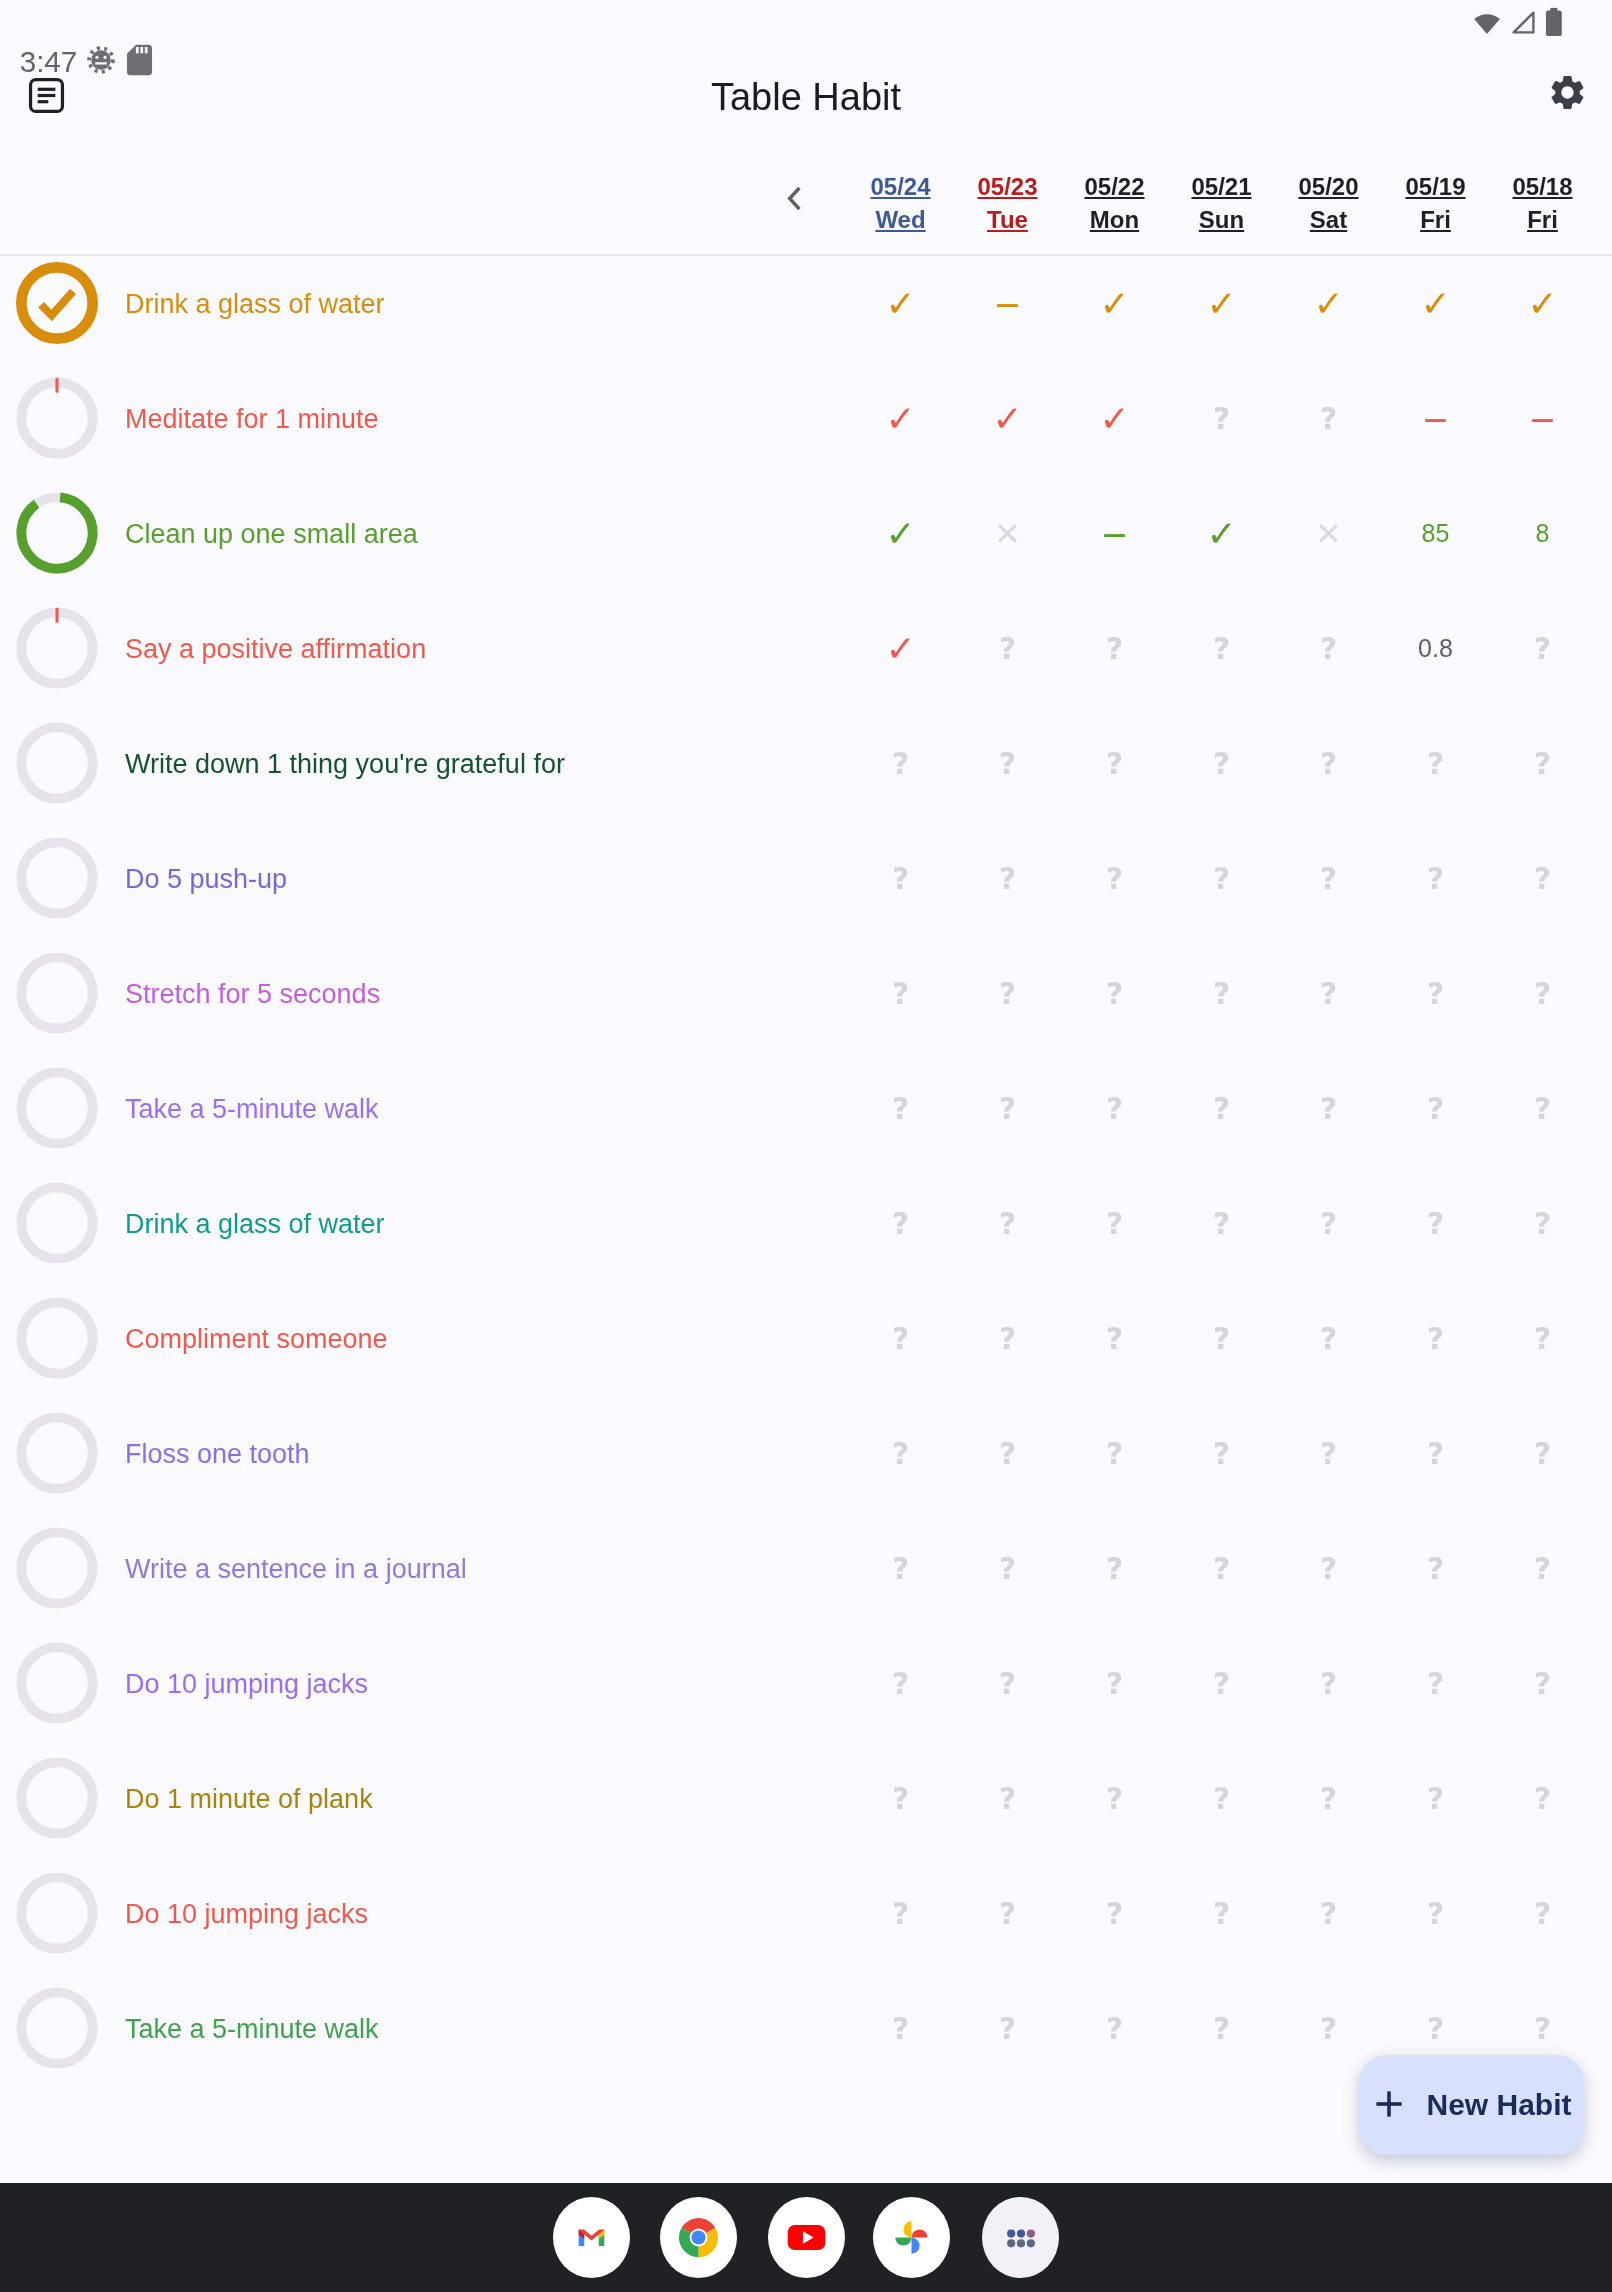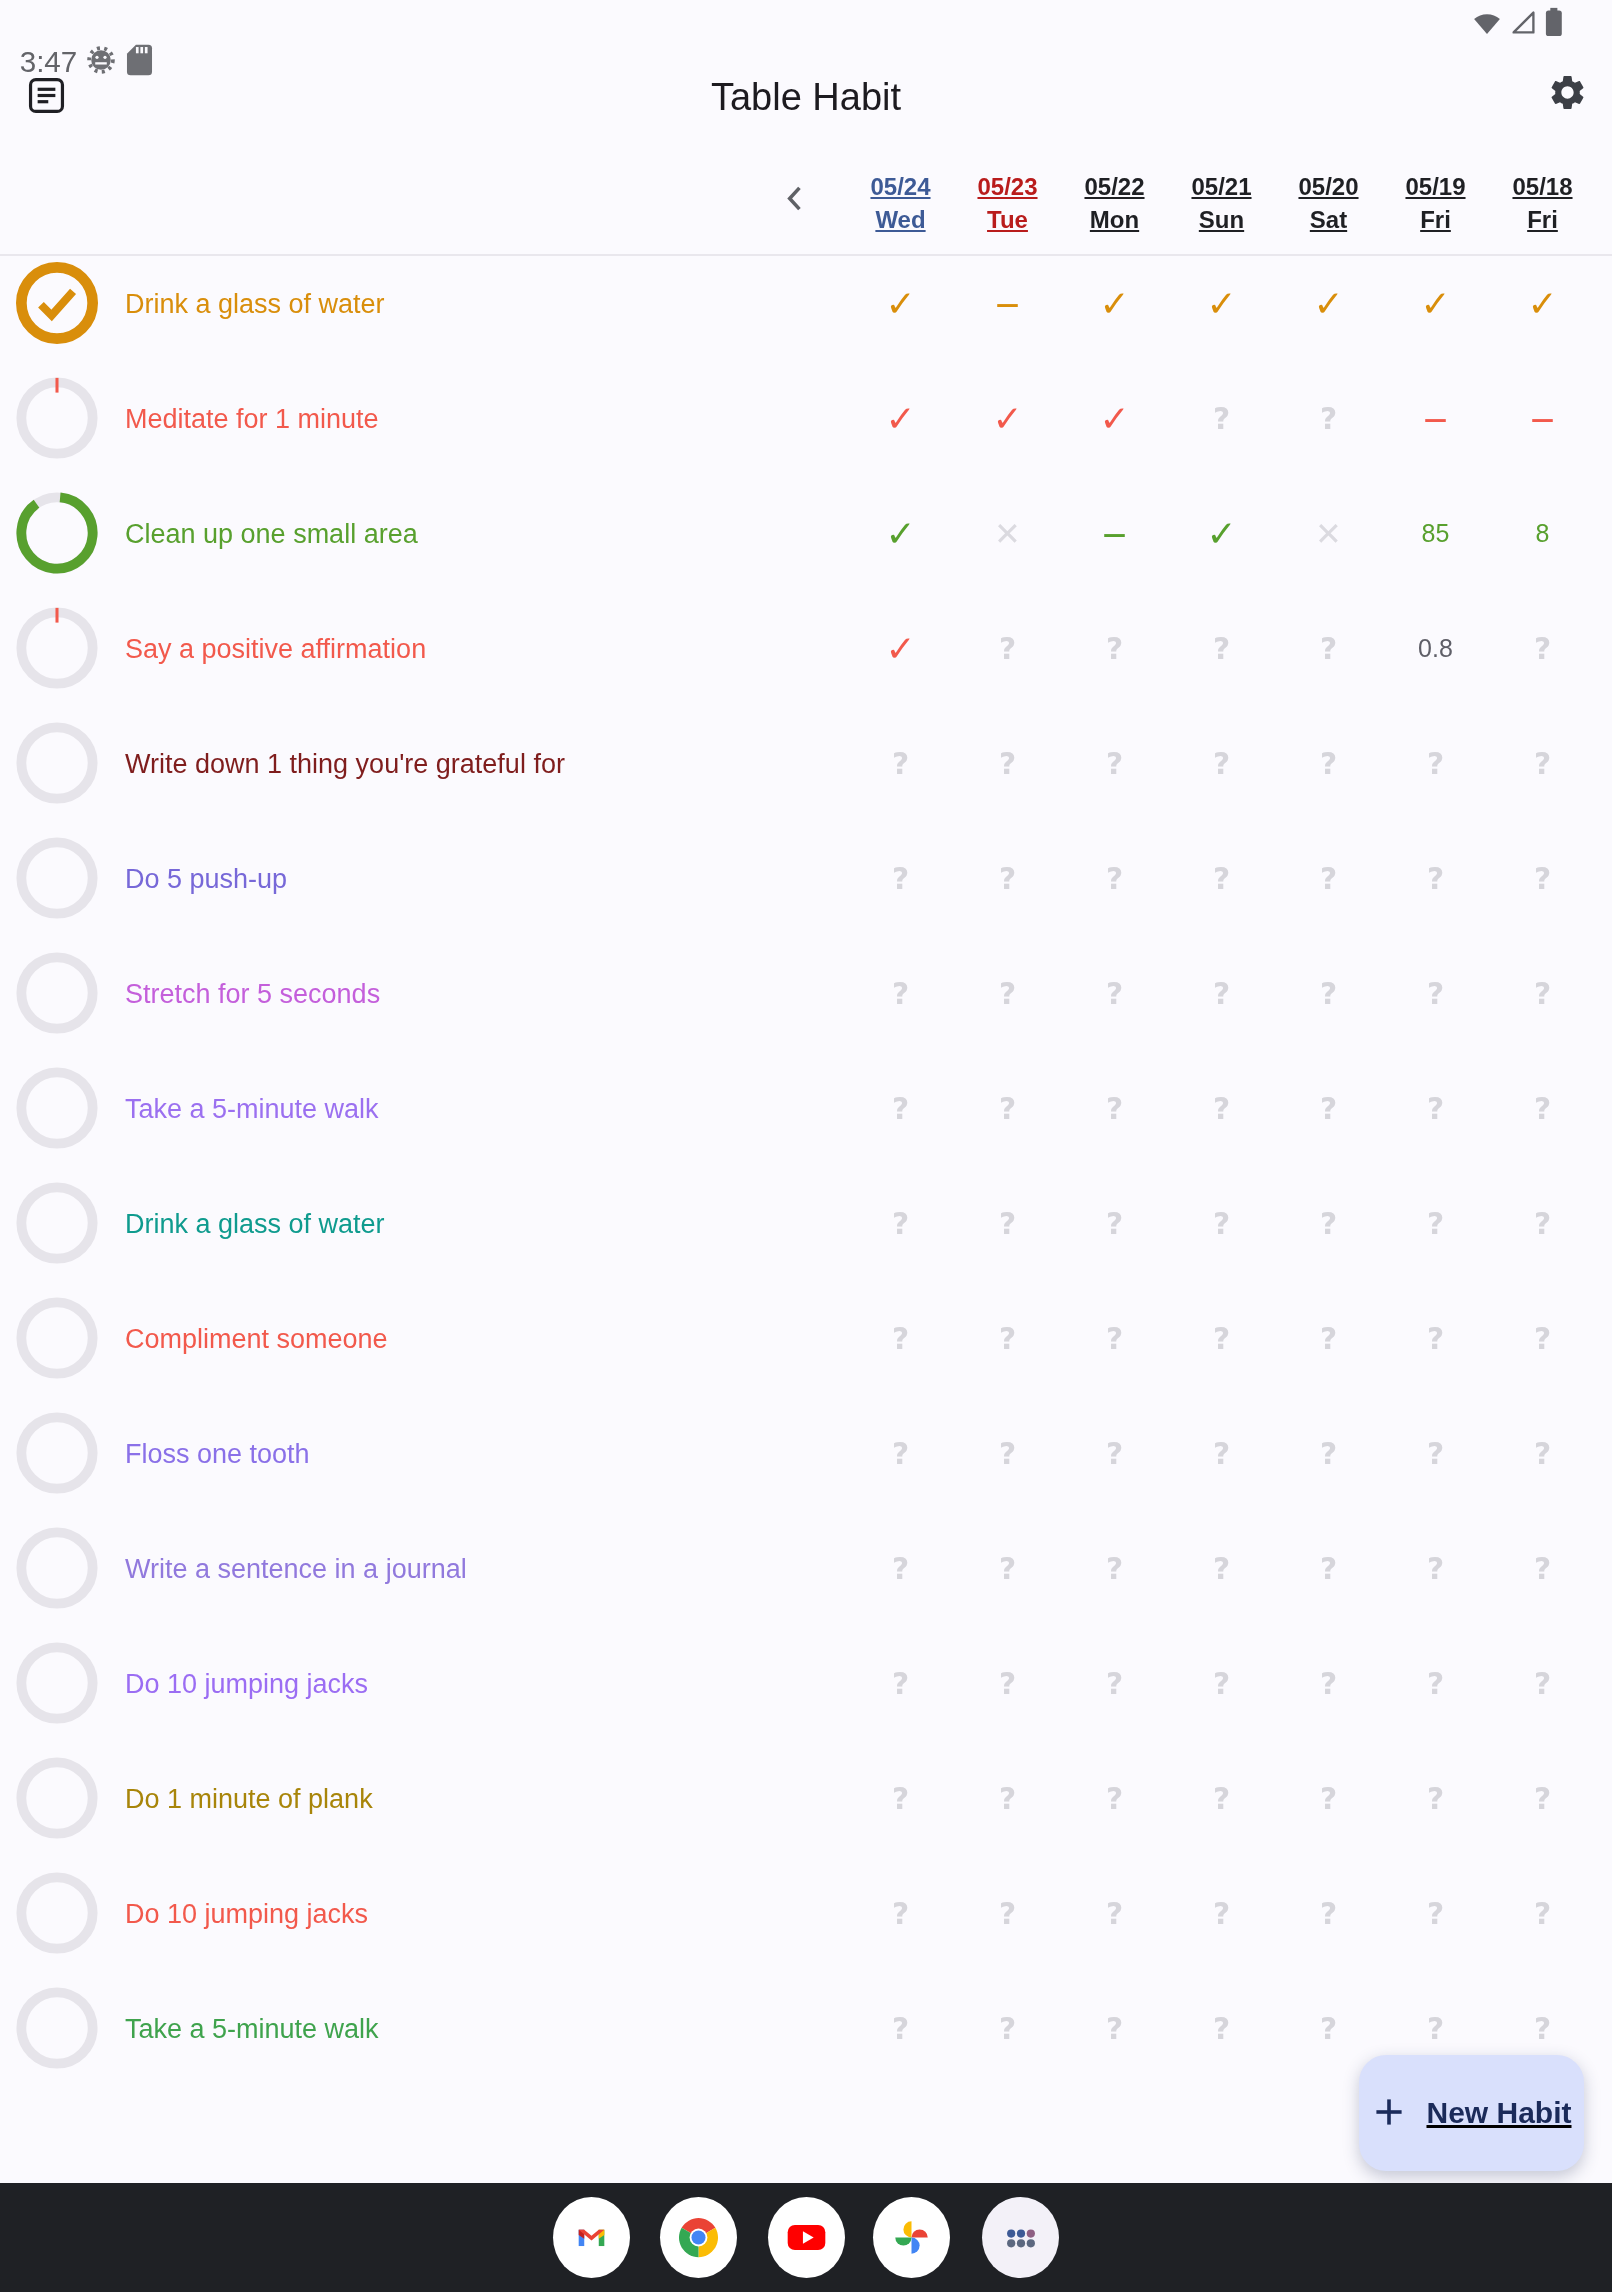--- a/index.html
+++ b/index.html
@@ -36,23 +36,23 @@
   .cells{position:absolute;left:847px;top:0;width:752px;height:100%;display:flex;}
   .cell{width:107px;height:100%;display:flex;align-items:center;justify-content:center;
         font-family:"DejaVu Sans",sans-serif;cursor:pointer;}
   .c-check{font-size:36px;font-weight:500;}
   .c-dash{font-size:23px;font-weight:700;}
   .c-x{font-size:32px;font-weight:400;}
   .c-q{font-size:29.6px;font-weight:700;}
   .c-num{font-size:25px;font-weight:500;font-family:"Liberation Sans",sans-serif;}
 
   
-  .fab{position:absolute;left:1359px;top:2055px;width:225px;height:116px;border:none;
+  .fab{position:absolute;left:1359px;top:2055px;width:225px;height:100px;border:none;
        border-radius:27px;background:#D9E0FC;display:flex;align-items:center;justify-content:center;
-       gap:19px;box-shadow:0 5.4px 16px rgba(40,50,90,.25);cursor:pointer;z-index:5;text-decoration:underline;}
+       gap:19px;box-shadow:0 5.4px 16px rgba(40,50,90,.25);cursor:pointer;z-index:5;}
   .fab-label{font-size:30px;font-weight:700;color:#1B2B5A;font-family:"Liberation Sans",sans-serif;}
 
   
   .dock{position:absolute;left:0;right:0;top:2183px;height:110px;background:#1F2125;z-index:6;}
   .dock-icon{position:absolute;top:14.3px;width:77px;height:81px;border-radius:50%;
              background:#fff;display:flex;align-items:center;justify-content:center;cursor:pointer;}
 </style>
 </head>
 <body>
 
@@ -223,21 +223,21 @@
           <div class="cell c-q" style="color:#D6D5DB">?</div>
           <div class="cell c-q" style="color:#D6D5DB">?</div>
           <div class="cell c-num" style="color:#5F5F68">0.8</div>
           <div class="cell c-q" style="color:#D6D5DB">?</div>
         </div>
       </div>
       <div class="row">
         <div class="ring"><svg viewBox="0 0 92 92">
             <circle cx="46" cy="46" r="40" fill="none" stroke="#E6E4EA" stroke-width="11"></circle>
           </svg></div>
-        <div class="habit-name" style="color:#7f1d1d">Write down 1 thing you're grateful for</div>
+        <div class="habit-name" style="color:#14532d">Write down 1 thing you're grateful for</div>
         <div class="cells">
           <div class="cell c-q" style="color:#D6D5DB">?</div>
           <div class="cell c-q" style="color:#D6D5DB">?</div>
           <div class="cell c-q" style="color:#D6D5DB">?</div>
           <div class="cell c-q" style="color:#D6D5DB">?</div>
           <div class="cell c-q" style="color:#D6D5DB">?</div>
           <div class="cell c-q" style="color:#D6D5DB">?</div>
           <div class="cell c-q" style="color:#D6D5DB">?</div>
         </div>
       </div>

